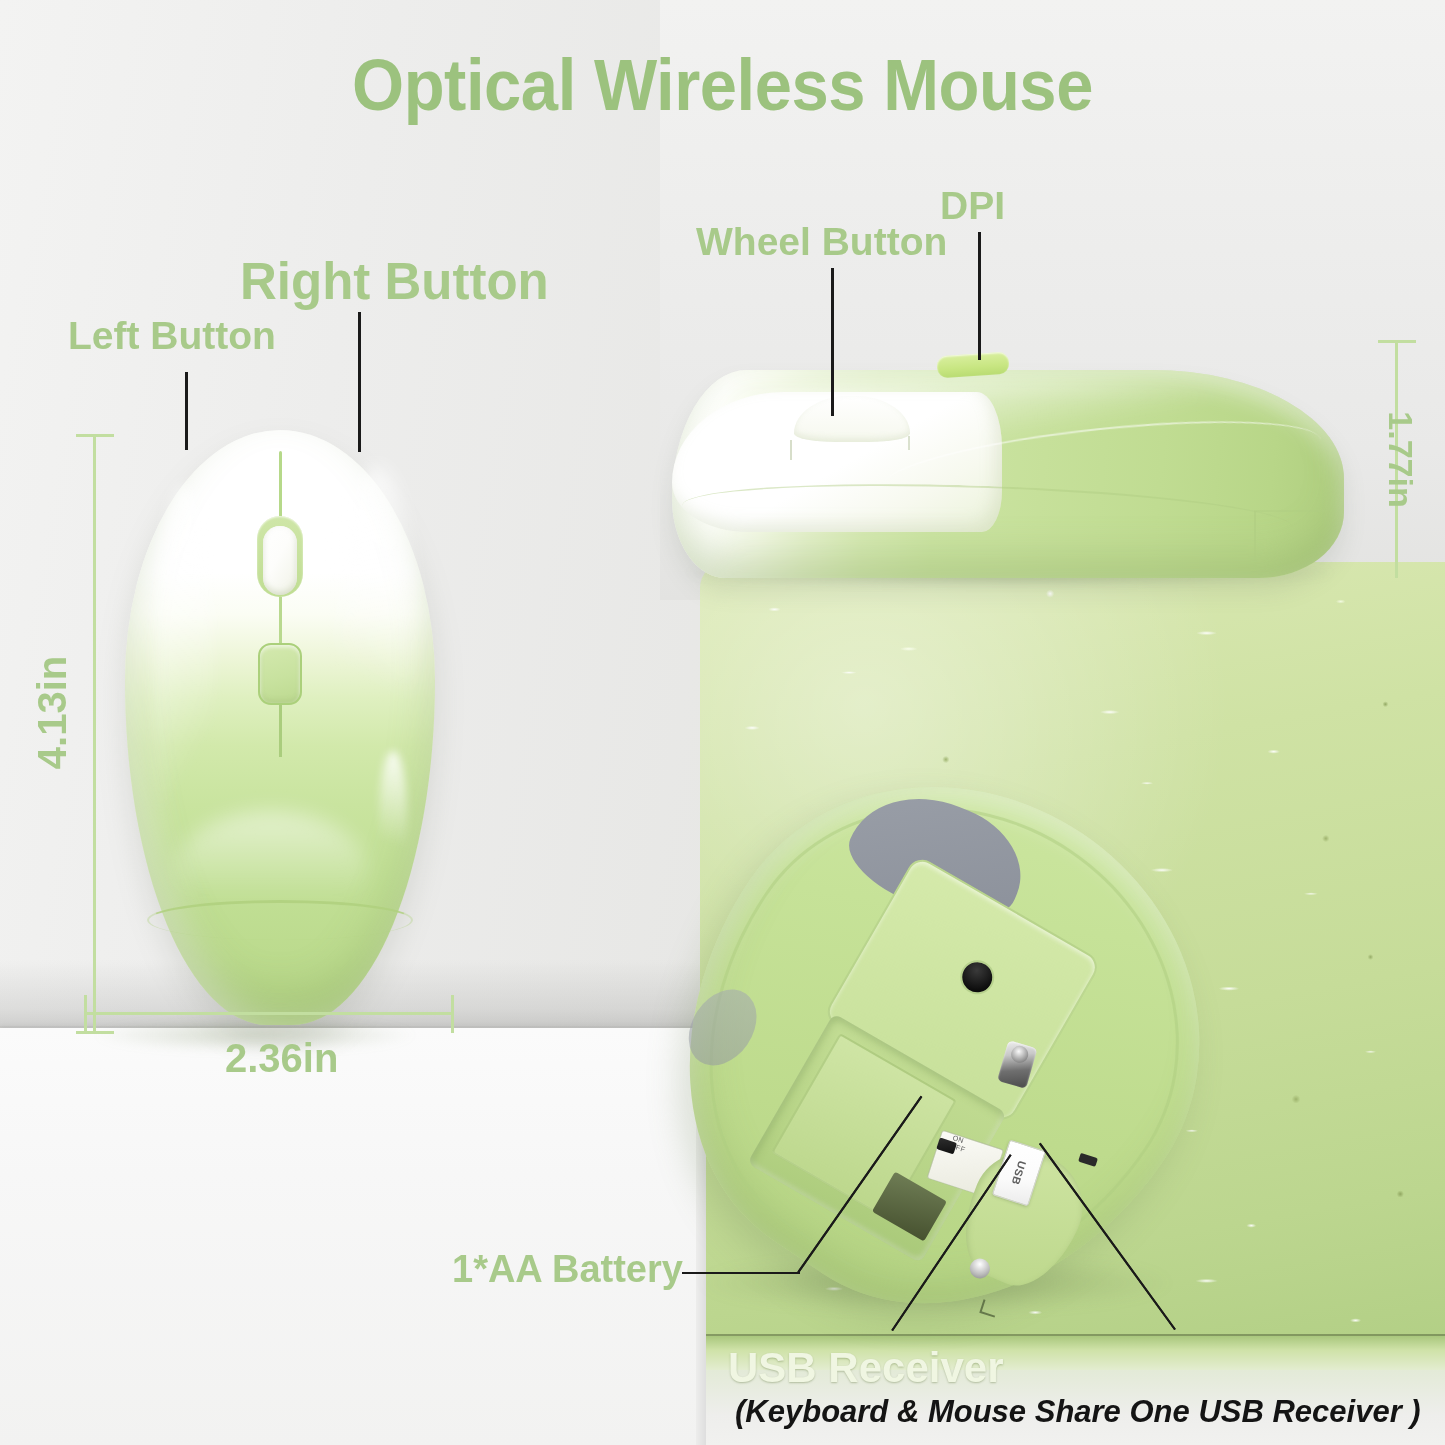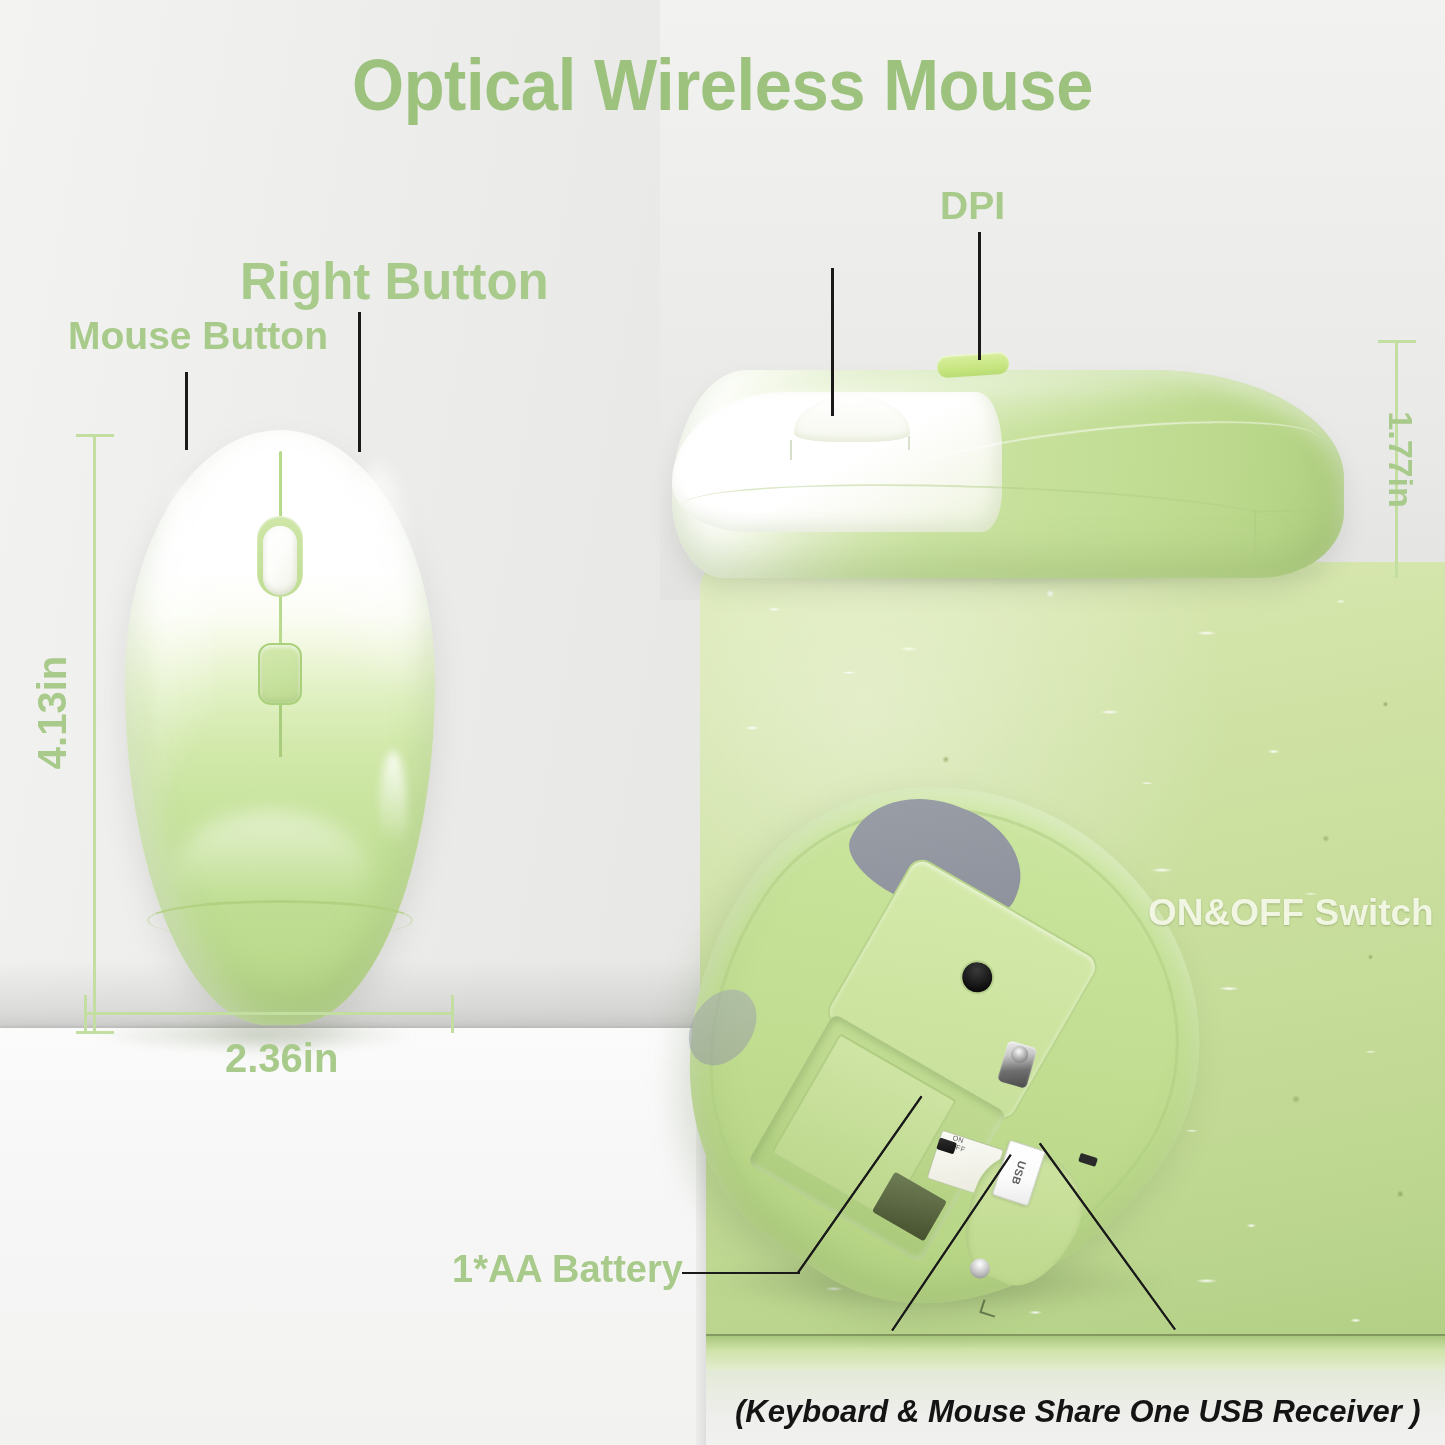--- a/index.html
+++ b/index.html
@@ -571,31 +571,32 @@
 
   <div class="lead h" style="left:682px; top:1272px; width:118px;"></div>
   <div class="lead" style="left:799px; top:1273px; width:2px; height:0;
               border-left:2px solid #1a1a1a; transform:rotate(215deg);
               transform-origin:0 0; height:215px;"></div>
 
   <div class="lead" style="left:893px; top:1331px; width:2px; height:0;
               border-left:2px solid #1a1a1a; transform:rotate(214deg);
               transform-origin:0 0; height:212px;"></div>
 
-  <div class="label" style="left:68px;  top:316px; font-size:39px;">Mouse Button</div>
+  <div class="label" style="left:68px;  top:316px; font-size:39px;">Left Button</div>
 
   <div class="label" style="left:240px; top:256px; font-size:51px;">Right Button</div>
 
+  <div class="label" style="left:696px; top:222px; font-size:39px;">Wheel Button</div>
 
   <div class="label" style="left:940px; top:186px; font-size:39px;">DPI</div>
 
-  <div class="label white" style="left:1148px; top:894px; font-size:37px;">ON&amp;OFF Switch</div>
 
   <div class="label" style="left:452px; top:1250px; font-size:38px;">1*AA Battery</div>
 
+  <div class="label white" style="left:728px; top:1347px; font-size:42px;">USB Receiver</div>
 
   <div class="label dark" style="left:735px; top:1396px; font-size:31px;
               font-family:'Liberation Sans Narrow','Liberation Sans',sans-serif;">(Keyboard &amp; Mouse Share One USB Receiver )</div>
 
   <div class="dim-cap h" style="left:76px; top:434px;"></div>
   <div class="dim-line v" style="left:93px; top:434px; height:600px;"></div>
   <div class="dim-cap h" style="left:76px; top:1031px;"></div>
   <div class="dim-text" style="left:-4px; top:690px; font-size:40px; transform:rotate(-90deg); transform-origin:50% 50%;">4.13in</div>
 
   <div class="dim-cap v" style="left:84px; top:995px;"></div>

